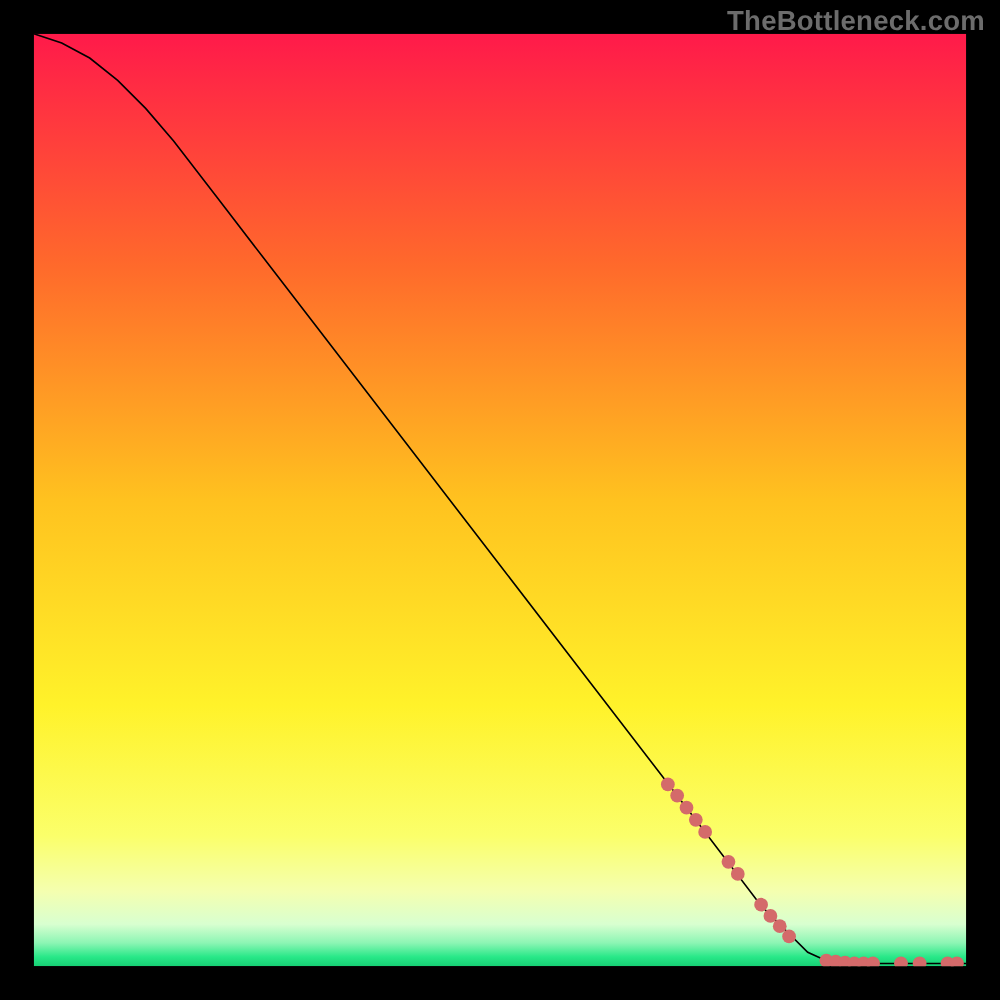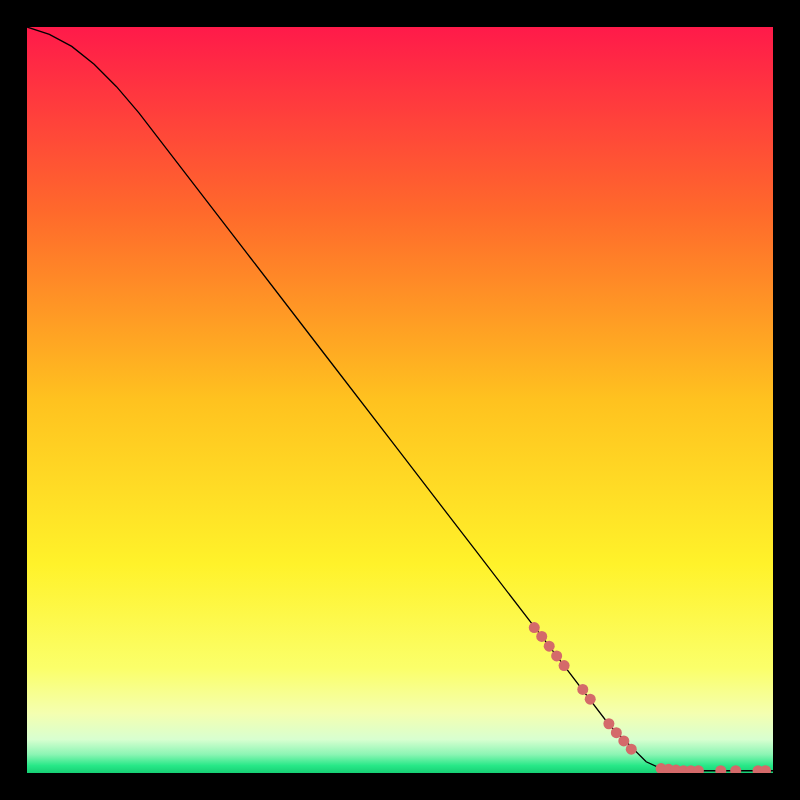--- a/index.html
+++ b/index.html
@@ -32,20 +32,21 @@
     top: 27px;
     width: 746px;
     height: 746px;
   }
   svg { display: block; }
 </style>
 </head>
 <body>
 <div class="wrap">
 
+<div class="watermark">TheBottleneck.com</div>
 
 <div class="plot">
   <svg id="chart-svg" viewBox="0 0 746 746" width="746" height="746" preserveAspectRatio="none">
     <defs>
       <linearGradient id="bg-grad" x1="0" y1="0" x2="0" y2="1">
             <stop offset="0%" stop-color="#ff1a4a"></stop>
             <stop offset="25%" stop-color="#ff6a2b"></stop>
             <stop offset="50%" stop-color="#ffc21f"></stop>
             <stop offset="72%" stop-color="#fff22a"></stop>
             <stop offset="86%" stop-color="#fbff6a"></stop>

